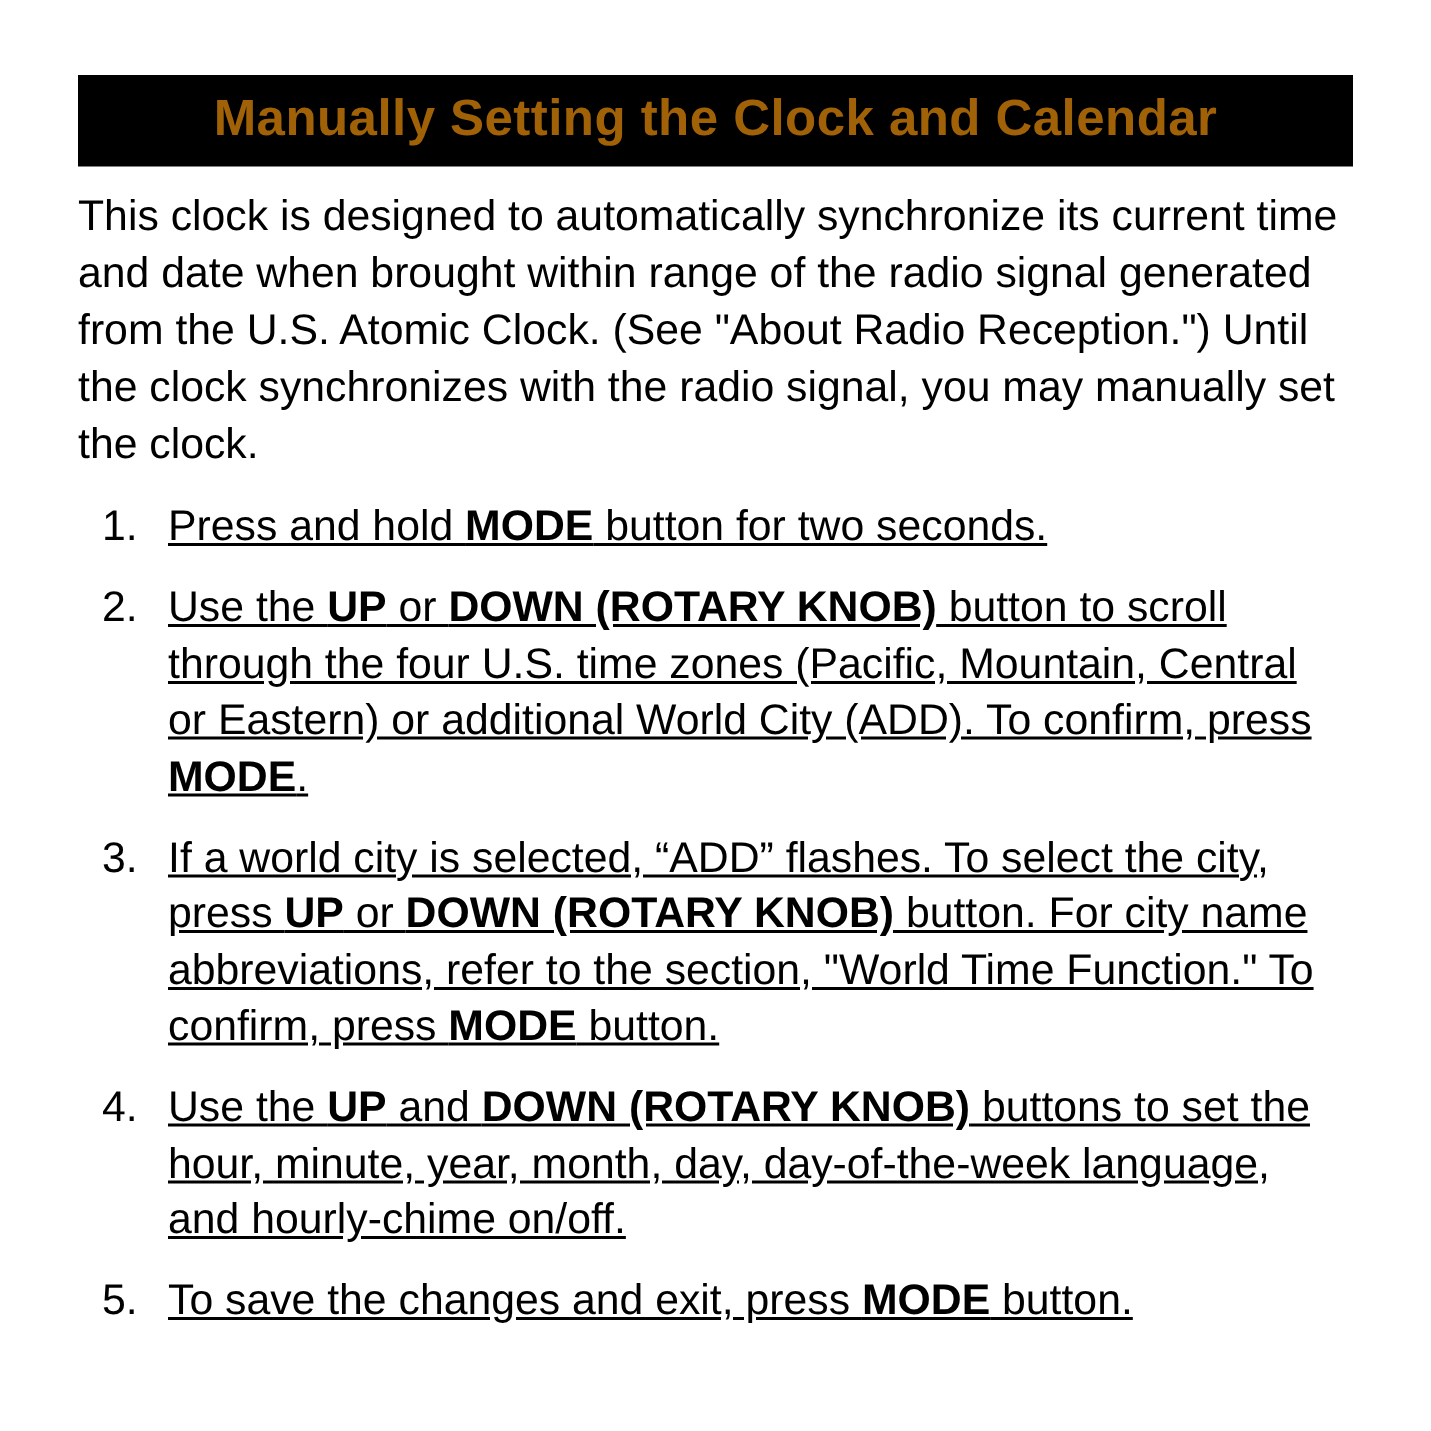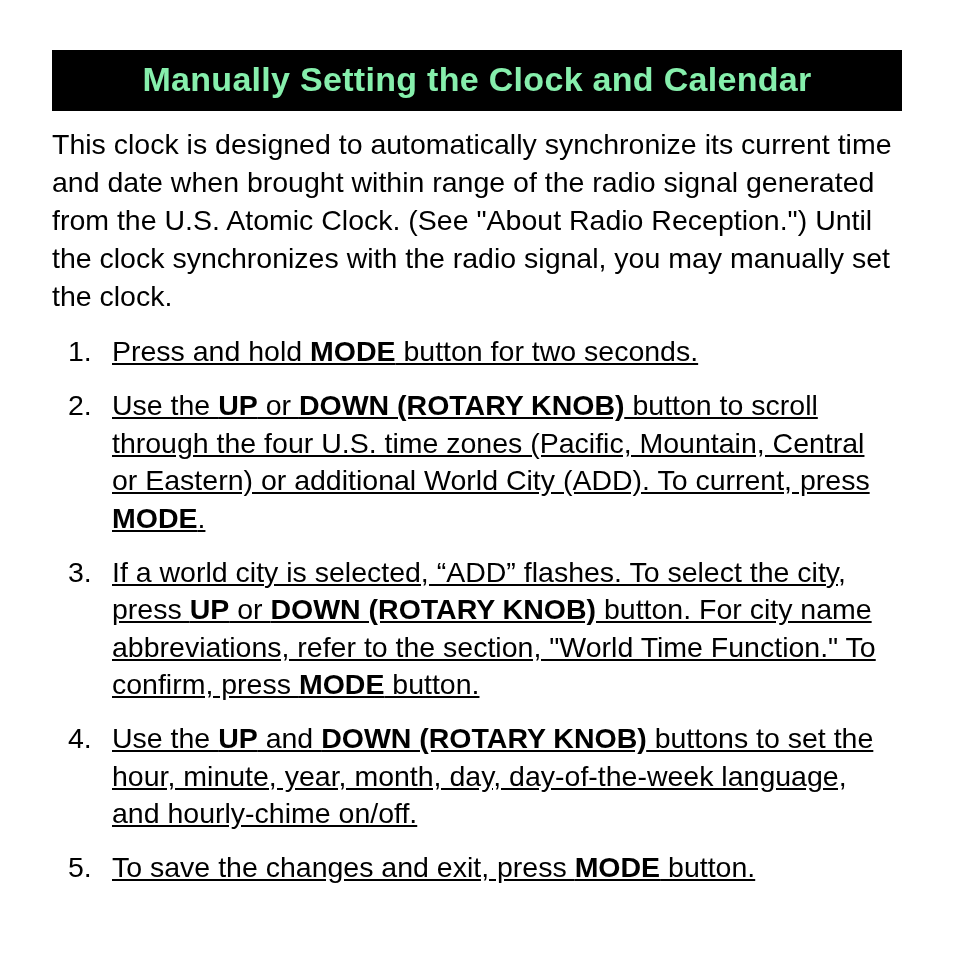--- a/index.html
+++ b/index.html
@@ -10,21 +10,21 @@
     width: 954px;
     height: 954px;
     overflow: hidden;
     color: #000;
   }
   .page {
     padding: 50px 52px 0 52px;
   }
   .title-bar {
     background: #000;
-    color: #86efac;
+    color: #a16207;
     font-weight: 700;
     font-size: 34px;
     text-align: center;
     padding: 10px 8px 12px 8px;
     letter-spacing: 0.3px;
   }
   .intro {
     font-size: 28.5px;
     line-height: 1.33;
     margin-top: 15px;
@@ -54,18 +54,18 @@
   .b { font-weight: 700; }
 </style>
 </head>
 <body>
 
 <div class="page">
   <div class="title-bar">Manually Setting the Clock and Calendar</div>
   <div class="intro">This clock is designed to automatically synchronize its current time and date when brought within range of the radio signal generated from the U.S. Atomic Clock. (See "About Radio Reception.") Until the clock synchronizes with the radio signal, you may manually set the clock.</div>
   <ol id="steps">
       <li><span>Press and hold </span><span class="b">MODE</span><span> button for two seconds.</span></li>
-      <li><span>Use the </span><span class="b">UP</span><span> or </span><span class="b">DOWN (ROTARY KNOB)</span><span> button to scroll through the four U.S. time zones (Pacific, Mountain, Central or Eastern) or additional World City (ADD). To current, press </span><span class="b">MODE</span><span>.</span></li>
+      <li><span>Use the </span><span class="b">UP</span><span> or </span><span class="b">DOWN (ROTARY KNOB)</span><span> button to scroll through the four U.S. time zones (Pacific, Mountain, Central or Eastern) or additional World City (ADD). To confirm, press </span><span class="b">MODE</span><span>.</span></li>
       <li><span>If a world city is selected, “ADD” flashes. To select the city, press </span><span class="b">UP</span><span> or </span><span class="b">DOWN (ROTARY KNOB)</span><span> button. For city name abbreviations, refer to the section, "World Time Function." To confirm, press </span><span class="b">MODE</span><span> button.</span></li>
       <li><span>Use the </span><span class="b">UP</span><span> and </span><span class="b">DOWN (ROTARY KNOB)</span><span> buttons to set the hour, minute, year, month, day, day-of-the-week language, and hourly-chime on/off.</span></li>
       <li><span>To save the changes and exit, press </span><span class="b">MODE</span><span> button.</span></li>
     </ol>
 </div>
 
 </body></html>

